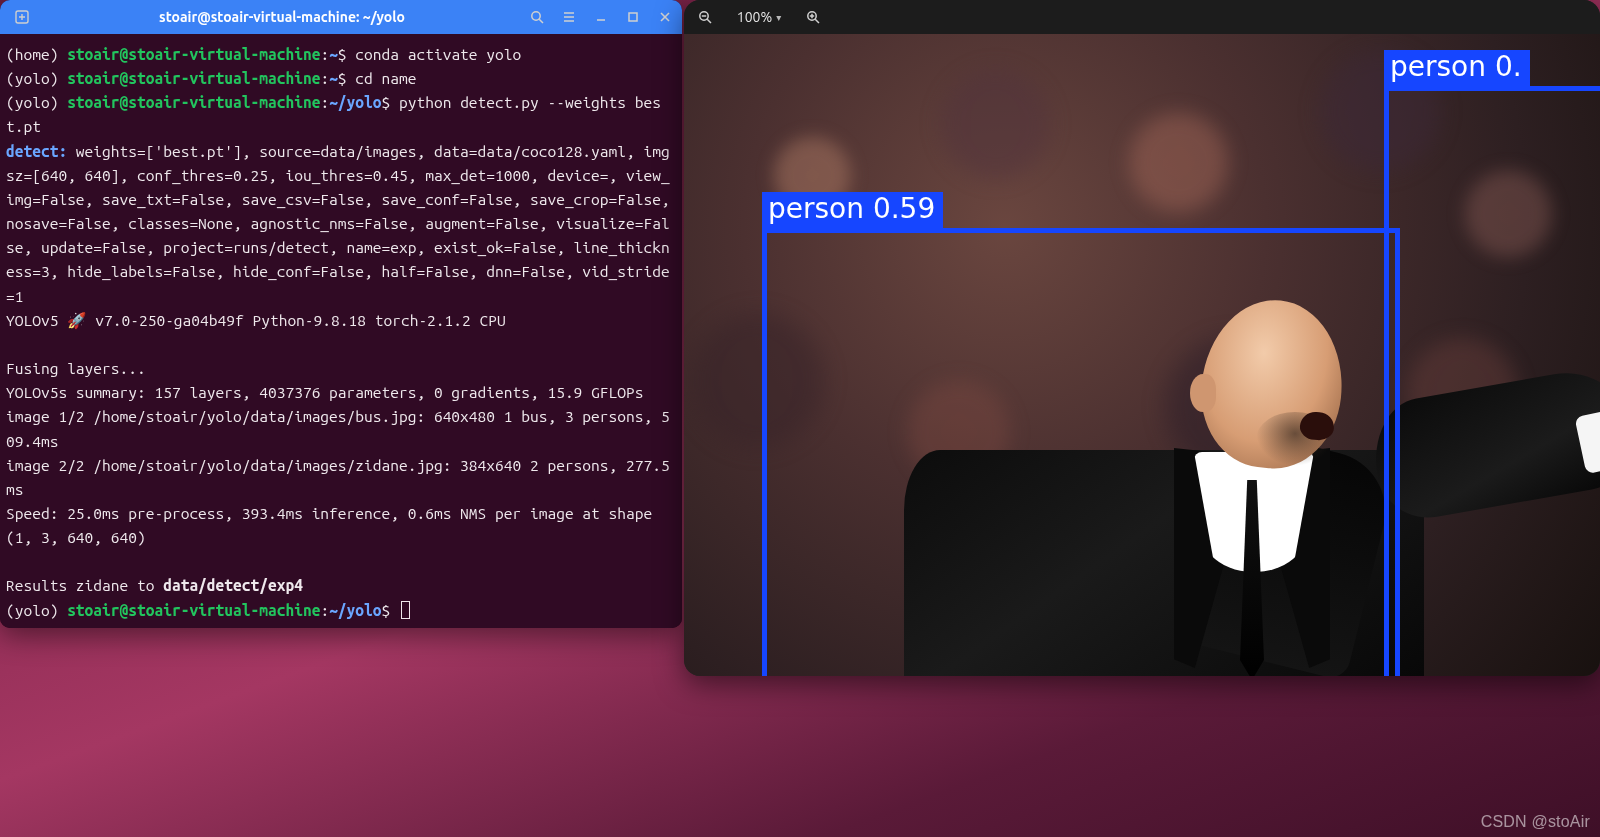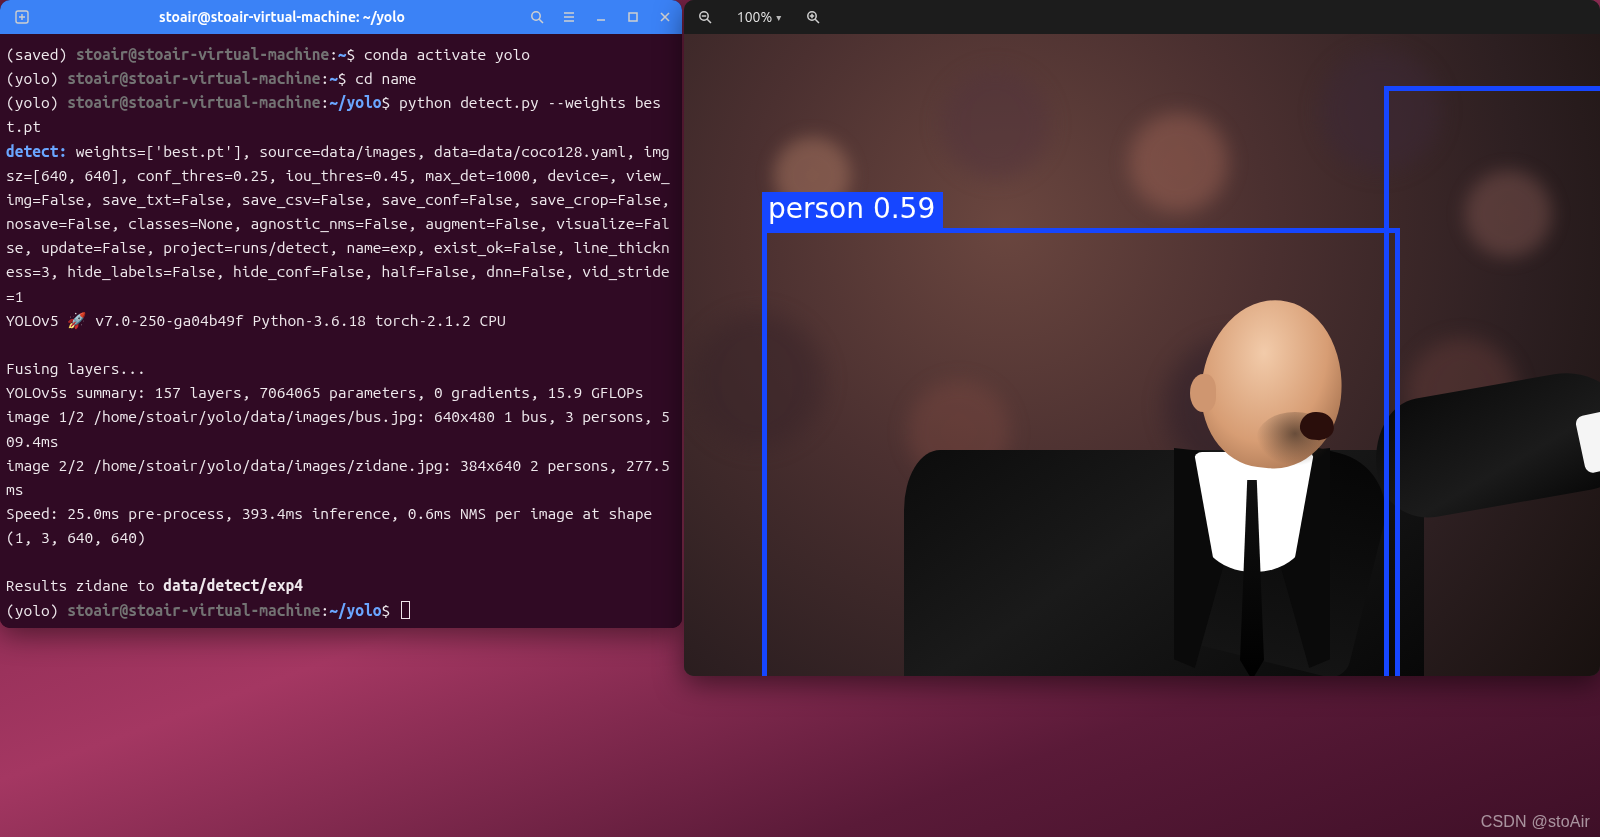--- a/index.html
+++ b/index.html
@@ -47,37 +47,37 @@
     background:#300a24;
     padding:8px 6px 6px 6px;
     font-family:"Ubuntu Mono","DejaVu Sans Mono",monospace;
     font-size:15.6px;
     line-height:1.55;
     color:#e7dfe3;
     white-space:pre-wrap;
     word-break:break-all;
     overflow:hidden;
   }
-  .c-green{color:#737373;font-weight:600;}
+  .c-green{color:#22c55e;font-weight:600;}
   .c-blue{color:#6aa6ff;font-weight:600;}
   .c-white{color:#efe9ed;}
   .c-bold{font-weight:700;}
   .cursor-block{
      display:inline-block;width:9px;height:18px;border:1.5px solid #efe9ed;
      vertical-align:-3px;margin-left:2px;
   }
 
   
   .viewer-window{
     position:absolute;
     left:684px; top:0;
     width:916px;
     height:676px;
     background:#2a2a2a;
-    border-radius:10px;
+    border-radius:16px;
     box-shadow:0 8px 28px rgba(0,0,0,.5);
     display:flex;flex-direction:column;
     overflow:hidden;
   }
   .viewer-titlebar{
     height:34px;background:#1c1c1c;
     display:flex;align-items:center;color:#e6e6e6;font-size:14px;
     padding:0 4px;gap:4px;
   }
   .zoom-group{display:flex;align-items:center;gap:2px;margin-left:2px;}
@@ -229,28 +229,28 @@
       </div>
       <div class="circle-btn">
         <svg width="14" height="14" viewBox="0 0 14 14">
             <line x1="3" y1="3" x2="11" y2="11" stroke="#d0d0d0" stroke-width="1.6"></line>
             <line x1="11" y1="3" x2="3" y2="11" stroke="#d0d0d0" stroke-width="1.6"></line>
           </svg>
       </div>
     </div>
   </div>
 
-  <div class="term-body"><span class="c-white">(saved) </span><span class="c-green">stoair@stoair-virtual-machine</span><span class="c-white">:</span><span class="c-blue">~</span><span class="c-white">$ </span><span class="c-white">conda activate yolo</span>
+  <div class="term-body"><span class="c-white">(home) </span><span class="c-green">stoair@stoair-virtual-machine</span><span class="c-white">:</span><span class="c-blue">~</span><span class="c-white">$ </span><span class="c-white">conda activate yolo</span>
 <span class="c-white">(yolo) </span><span class="c-green">stoair@stoair-virtual-machine</span><span class="c-white">:</span><span class="c-blue">~</span><span class="c-white">$ </span><span class="c-white">cd name</span>
 <span class="c-white">(yolo) </span><span class="c-green">stoair@stoair-virtual-machine</span><span class="c-white">:</span><span class="c-blue">~/yolo</span><span class="c-white">$ </span><span class="c-white">python detect.py --weights best.pt</span>
 <span class="c-blue c-bold">detect:</span><span class="c-white"> weights=['best.pt'], source=data/images, data=data/coco128.yaml, imgsz=[640, 640], conf_thres=0.25, iou_thres=0.45, max_det=1000, device=, view_img=False, save_txt=False, save_csv=False, save_conf=False, save_crop=False, nosave=False, classes=None, agnostic_nms=False, augment=False, visualize=False, update=False, project=runs/detect, name=exp, exist_ok=False, line_thickness=3, hide_labels=False, hide_conf=False, half=False, dnn=False, vid_stride=1</span>
-<span class="c-white">YOLOv5 🚀 v7.0-250-ga04b49f Python-3.6.18 torch-2.1.2 CPU</span>
+<span class="c-white">YOLOv5 🚀 v7.0-250-ga04b49f Python-9.8.18 torch-2.1.2 CPU</span>
 
 <span class="c-white">Fusing layers...</span>
-<span class="c-white">YOLOv5s summary: 157 layers, 7064065 parameters, 0 gradients, 15.9 GFLOPs</span>
+<span class="c-white">YOLOv5s summary: 157 layers, 4037376 parameters, 0 gradients, 15.9 GFLOPs</span>
 <span class="c-white">image 1/2 /home/stoair/yolo/data/images/bus.jpg: 640x480 1 bus, 3 persons, 509.4ms</span>
 <span class="c-white">image 2/2 /home/stoair/yolo/data/images/zidane.jpg: 384x640 2 persons, 277.5ms</span>
 <span class="c-white">Speed: 25.0ms pre-process, 393.4ms inference, 0.6ms NMS per image at shape (1, 3, 640, 640)</span>
 
 <span class="c-white">Results zidane to </span><span class="c-white c-bold">data/detect/exp4</span>
 <span class="c-white">(yolo) </span><span class="c-green">stoair@stoair-virtual-machine</span><span class="c-white">:</span><span class="c-blue">~/yolo</span><span class="c-white">$ </span><span class="cursor-block"></span></div>
 </div>
 
 <div class="viewer-window">
   <div class="viewer-titlebar">
@@ -293,16 +293,17 @@
       <div class="mouth"></div>
     </div>
     <div class="arm-right">
       <div class="sleeve2"></div>
       <div class="cuff2"></div>
     </div>
 
     <div class="det-box" id="det0" style="left: 78px; top: 194px; width: 638px; height: 480px;"></div>
     <div class="det-label" id="detl0" style="left: 78px; top: 158px;">person 0.59</div>
     <div class="det-box" id="det1" style="left: 700px; top: 52px; width: 300px; height: 624px;"></div>
+    <div class="det-label" id="detl1" style="left: 700px; top: 16px;">person 0.</div>
   </div>
 </div>
 
 <div class="watermark">CSDN @stoAir</div>
 
 </body></html>

